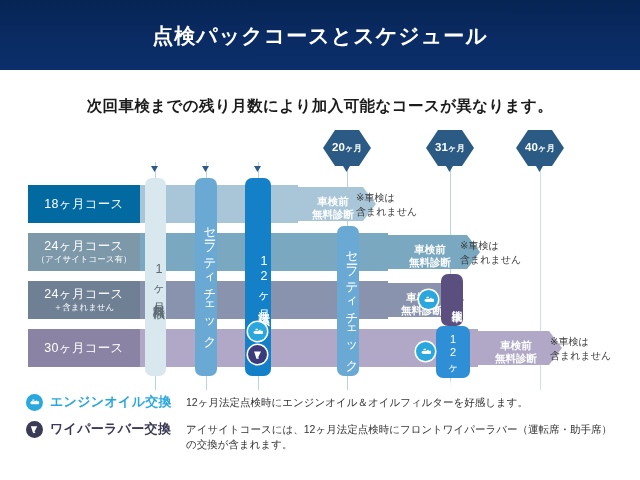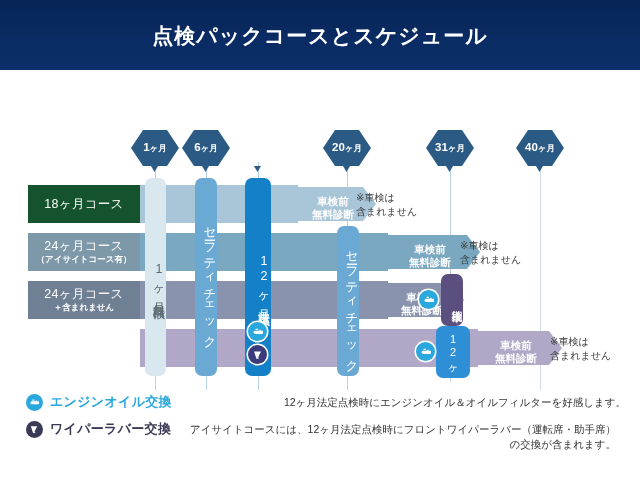--- a/index.html
+++ b/index.html
@@ -56,21 +56,21 @@
   }
 
   
   .row{position:absolute;left:28px;width:590px;height:38px;}
   .row-label{
     position:absolute;left:0;top:0;width:112px;height:38px;
     display:flex;flex-direction:column;align-items:center;justify-content:center;
     color:#ffffff;text-align:center;line-height:1.15;
   }
   .row-label .main{font-size:12.5px;font-weight:normal;letter-spacing:.3px;}
-  .row-label .sub{font-size:8.5px;margin-top:1px;letter-spacing:0;font-weight:bold;}
+  .row-label .sub{font-size:8.5px;margin-top:1px;letter-spacing:0;}
 
   .track{
     position:absolute;top:0;height:38px;
   }
 
   
   .chev{
     position:absolute;top:2px;height:34px;
     display:flex;flex-direction:column;align-items:center;justify-content:flex-end;
     color:#ffffff;font-size:10.5px;font-weight:bold;line-height:1.25;
@@ -99,21 +99,21 @@
 
   
   .svc{
     position:absolute;width:19px;height:19px;border-radius:50%;
     display:flex;align-items:center;justify-content:center;
     box-shadow:0 0 0 1.5px #ffffff;
   }
   .svc svg{display:block;}
 
   
-  .legend{position:absolute;left:26px;top:393px;width:600px;text-align:right;}
+  .legend{position:absolute;left:26px;top:393px;width:600px;}
   .leg-row{position:relative;margin-bottom:7px;min-height:20px;}
   .leg-ico{
     position:absolute;left:0;top:1px;width:17px;height:17px;border-radius:50%;
     display:flex;align-items:center;justify-content:center;
   }
   .leg-title{
     position:absolute;left:24px;top:0;font-size:13px;font-weight:bold;letter-spacing:.3px;
   }
   .leg-desc{
     position:absolute;left:160px;top:2px;width:440px;
@@ -123,59 +123,54 @@
 </style>
 </head>
 <body>
 
 <div id="root">
 
   <div class="header">
     <div class="header-title">点検パックコースとスケジュール</div>
   </div>
 
+  <div class="subtitle">次回車検までの残り月数により加入可能なコースが異なります。</div>
 
   <div class="chart">
 
     <div class="guide" style="left:155px"></div>
     <div class="guide" style="left:206px"></div>
     <div class="guide" style="left:258px"></div>
     <div class="guide" style="left:347px"></div>
     <div class="guide" style="left:450px"></div>
     <div class="guide faint" style="left:540px"></div>
 
-    <div class="hex" style="left:131px">
-      <span><b>1</b><i class="unit" style="font-style:normal">ヶ月</i></span>
-    </div>
     <div class="hex-stem" style="left:151px"></div>
 
-    <div class="hex" style="left:182px">
-      <span><b>6</b><i class="unit" style="font-style:normal">ヶ月</i></span>
-    </div>
     <div class="hex-stem" style="left:202px"></div>
 
     <div class="hex-stem" style="left:254px"></div>
 
     <div class="hex" style="left:323px">
       <span><b>20</b><i class="unit" style="font-style:normal">ヶ月</i></span>
     </div>
     <div class="hex-stem" style="left:343px"></div>
 
     <div class="hex" style="left:426px">
       <span><b>31</b><i class="unit" style="font-style:normal">ヶ月</i></span>
     </div>
     <div class="hex-stem" style="left:446px"></div>
 
     <div class="hex" style="left:516px">
       <span><b>40</b><i class="unit" style="font-style:normal">ヶ月</i></span>
     </div>
     <div class="hex-stem" style="left:536px"></div>
 
     <div class="row" style="top:55px">
-      <div class="row-label" style="background:#14532d">
+      <div class="row-label" style="background:#0369a1">
         <span class="main">18ヶ月コース</span>
       </div>
       <div class="track" style="left:112px;width:158px;background:#a9c6d8"></div>
       <div class="chev" style="left:262px;width:86px;background:#a9c6d8">
         <span>車検前</span>
         <span>無料診断</span>
       </div>
       <div class="note" style="left:328px;top:6px">※車検は
 含まれません</div>
     </div>
@@ -200,20 +195,23 @@
         <span class="sub">＋含まれません</span>
       </div>
       <div class="track" style="left:112px;width:248px;background:#8a93ad"></div>
       <div class="chev" style="left:352px;width:84px;background:#8a93ad">
         <span>車検前</span>
         <span>無料診断</span>
       </div>
     </div>
 
     <div class="row" style="top:199px">
+      <div class="row-label" style="background:#8b83a4">
+        <span class="main">30ヶ月コース</span>
+      </div>
       <div class="track" style="left:112px;width:338px;background:#b0a8c6"></div>
       <div class="chev" style="left:442px;width:92px;background:#b0a8c6">
         <span>車検前</span>
         <span>無料診断</span>
       </div>
       <div class="note" style="left:522px;top:6px">※車検は
 含まれません</div>
     </div>
 
     <div class="pill light" style="left:145px;top:48px;width:21px;height:198px;background:#d9e7ef">

